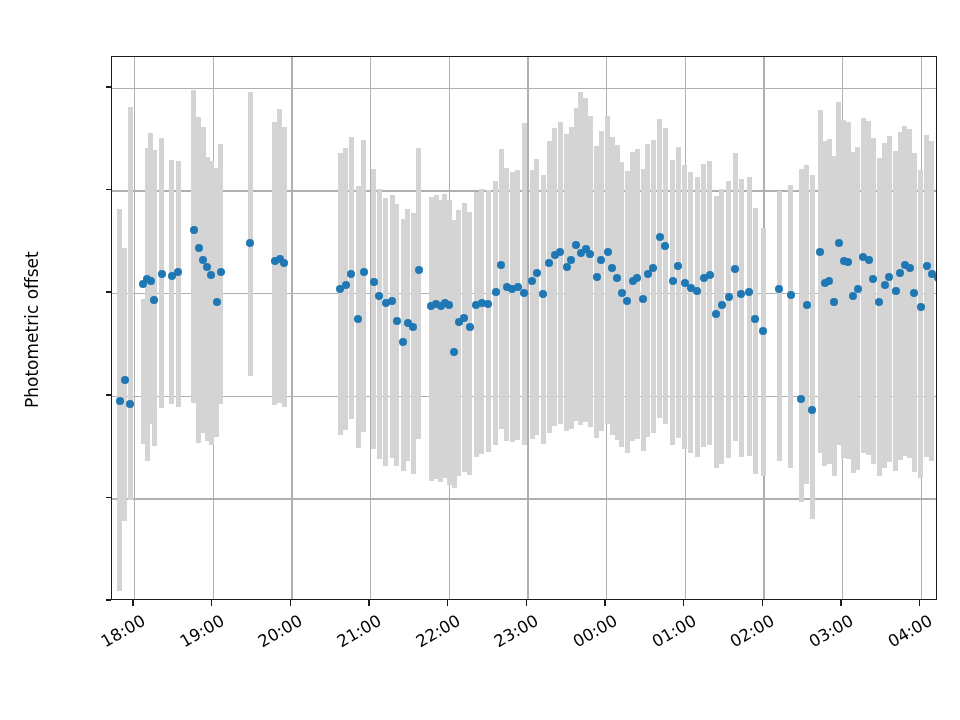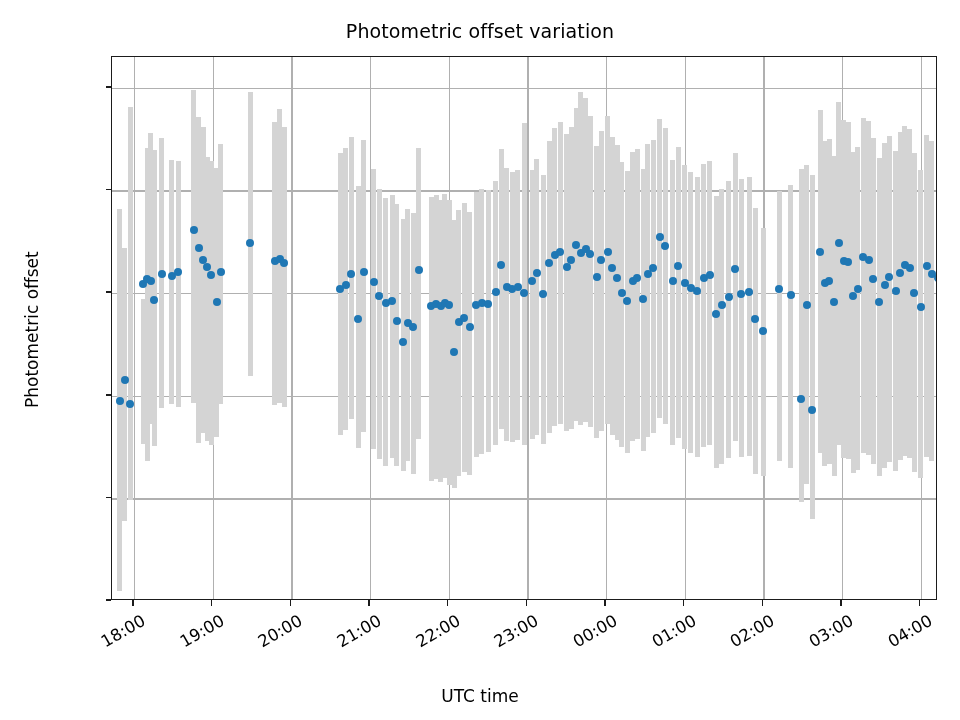--- a/index.html
+++ b/index.html
@@ -42,21 +42,20 @@
   #xlabel{
     position:absolute;width:960px;left:0;text-align:center;
     font-size:17px;color:#000;
   }
 </style>
 </head>
 <body>
 
 <div id="figure">
 
-  <div id="chart-title">Photometric offset variation</div>
 
   <div id="plot-area">
     <div id="grid-layer">
         <div class="gridline-h" style="top: 441.358px;"></div>
         <div class="gridline-h" style="top: 338.717px;"></div>
         <div class="gridline-h" style="top: 236.075px;"></div>
         <div class="gridline-h" style="top: 133.434px;"></div>
         <div class="gridline-h" style="top: 30.7925px;"></div>
         <div class="gridline-v" style="left: 22.0267px;"></div>
         <div class="gridline-v" style="left: 100.693px;"></div>
@@ -348,14 +347,13 @@
       <div class="xlab" style="left: 391.693px; top: 611px; width: 62px; text-align: right;">22:00</div>
       <div class="xlab" style="left: 470.36px; top: 611px; width: 62px; text-align: right;">23:00</div>
       <div class="xlab" style="left: 549.027px; top: 611px; width: 62px; text-align: right;">00:00</div>
       <div class="xlab" style="left: 627.693px; top: 611px; width: 62px; text-align: right;">01:00</div>
       <div class="xlab" style="left: 706.36px; top: 611px; width: 62px; text-align: right;">02:00</div>
       <div class="xlab" style="left: 785.027px; top: 611px; width: 62px; text-align: right;">03:00</div>
       <div class="xlab" style="left: 863.693px; top: 611px; width: 62px; text-align: right;">04:00</div>
     </div>
 
   <div id="ylabel" style="transform: rotate(-90deg); left: 22px; top: 408px;">Photometric offset</div>
-  <div id="xlabel" style="top: 686px;">UTC time</div>
 </div>
 
 </body></html>

